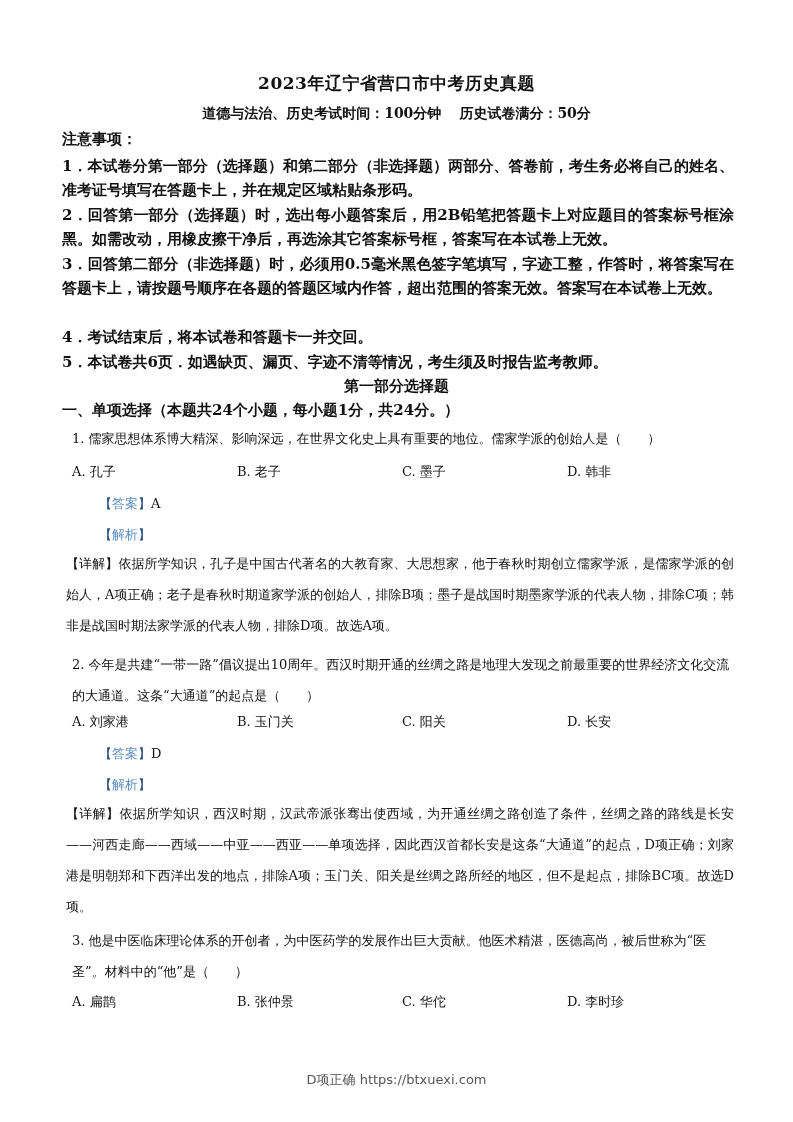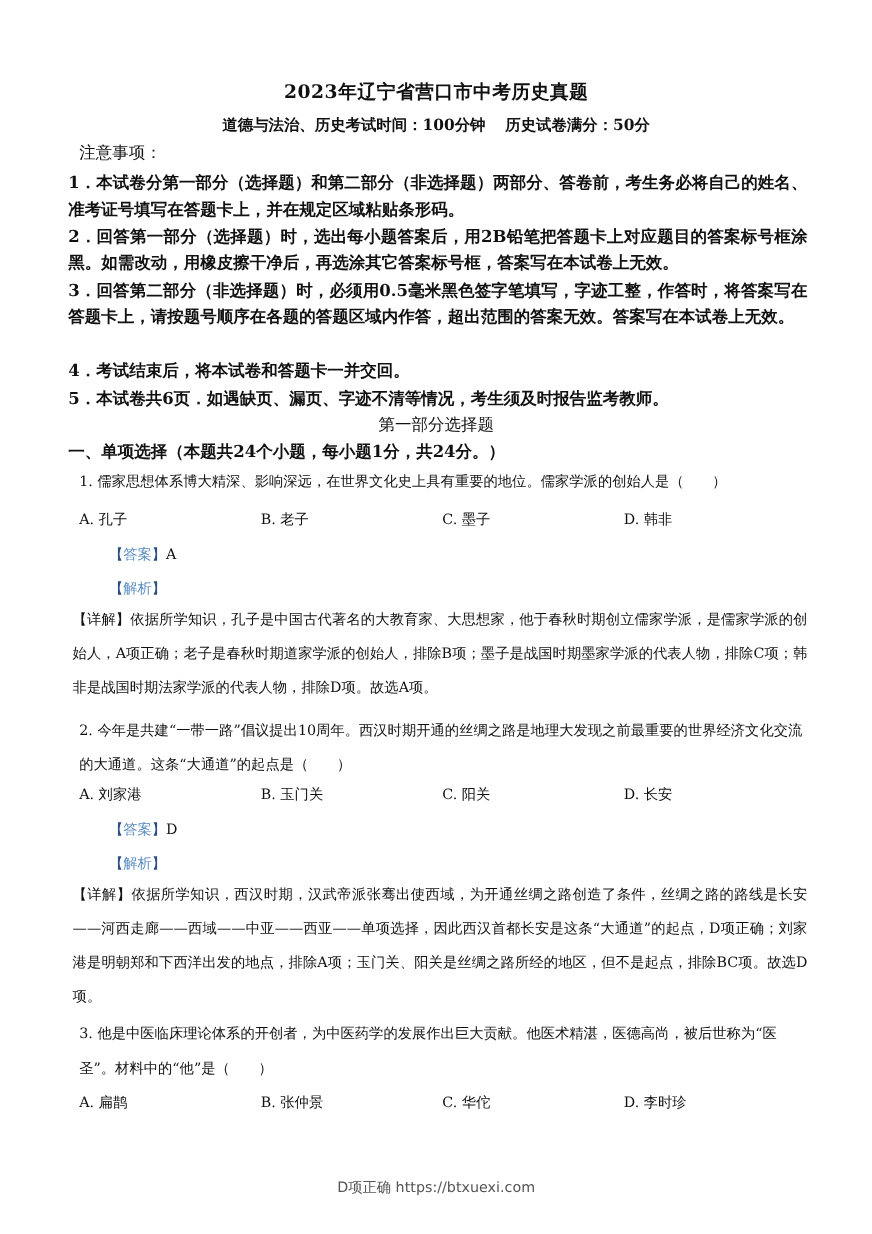--- a/index.html
+++ b/index.html
@@ -4,25 +4,25 @@
 <style>
   html, body { margin: 0; padding: 0; background: #ffffff; }
   body { width: 793px; height: 1122px; position: relative; overflow: hidden;
          font-family: "DejaVu Serif", "Liberation Serif", serif; color: #111; }
   .page { position: absolute; left: 0; top: 0; width: 793px; height: 1122px; }
   .title { position: absolute; left: 0; width: 793px; top: 72px; text-align: center;
            font-size: 17px; font-weight: bold; letter-spacing: 0.5px; }
   .subtitle { position: absolute; left: 0; width: 793px; top: 105px; text-align: center;
               font-size: 14px; font-weight: bold; }
   .subtitle .gap { display: inline-block; width: 18px; }
-  .notice-head { position: absolute; left: 72px; top: 130px; font-size: 15px; font-weight: normal; }
+  .notice-head { position: absolute; left: 62px; top: 130px; font-size: 15px; font-weight: bold; }
   .notice { position: absolute; left: 62px; width: 672px; font-size: 15px; font-weight: bold;
             line-height: 24px; text-align: justify; }
   .part-title { position: absolute; left: 0; width: 793px; top: 377px; text-align: center;
-                font-size: 15px; font-weight: normal; }
+                font-size: 15px; font-weight: bold; }
   .section-title { position: absolute; left: 62px; top: 401px; font-size: 15px; font-weight: bold; }
   .q { position: absolute; left: 72px; width: 660px; font-size: 13px; line-height: 31px; }
   .opts { position: absolute; left: 72px; width: 660px; font-size: 13px; display: flex; }
   .opt { width: 165px; }
   .label-blue { position: absolute; left: 66px; font-size: 13px; margin-left: 33px; }
   .lb { color: #2a4f80; }
   .lt { color: #5a8cc0; }
   .ans-val { color: #111; }
   .detail { position: absolute; left: 66px; width: 668px; font-size: 13px; line-height: 31px;
             text-align: justify; }

